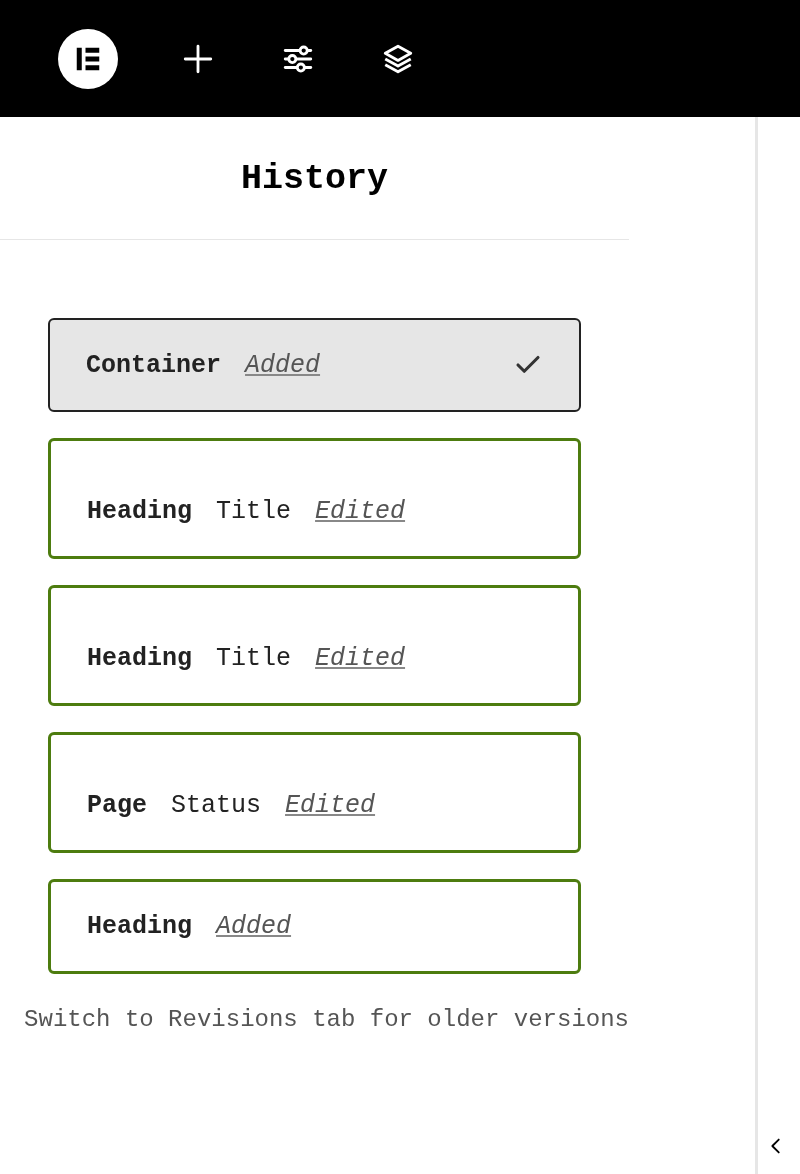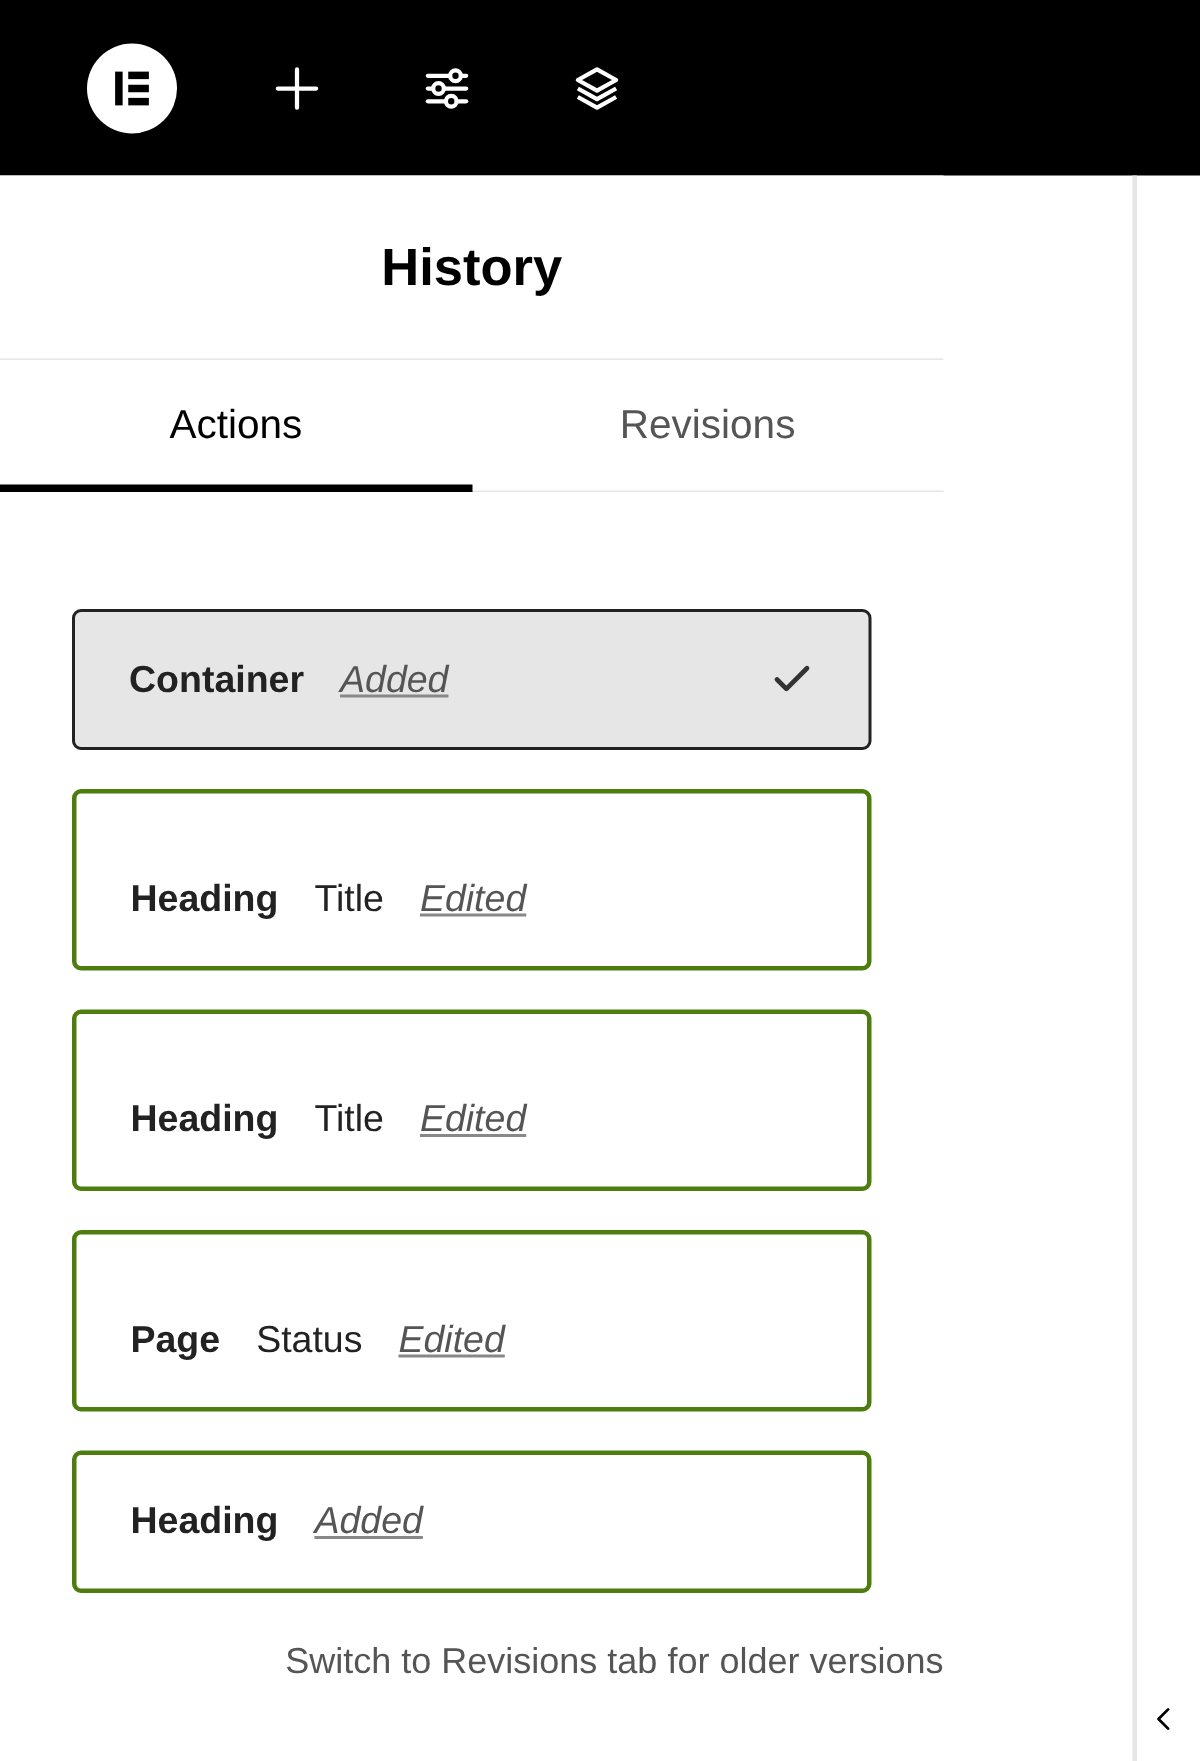--- a/index.html
+++ b/index.html
@@ -40,20 +40,21 @@
       width: 40px;
       height: 40px;
       display: flex;
       align-items: center;
       justify-content: center;
       cursor: pointer;
     }
     .panel {
       width: 629px;
       background: #fff;
+      font-family: Liberation Mono, monospace;
     }
     .panel-title {
       text-align: center;
       font-size: 35px;
       font-weight: 700;
       color: #000;
       padding: 42px 0 40px 0;
       border-bottom: 1px solid #e6e6e6;
     }
     .tabs {
@@ -182,24 +183,20 @@
       <polygon points="12,3 21,8 12,13 3,8" fill="none" stroke="#fff" stroke-width="2" stroke-linejoin="round"></polygon>
       <polyline points="3,12 12,17 21,12" fill="none" stroke="#fff" stroke-width="2" stroke-linejoin="round"></polyline>
       <polyline points="3,16 12,21 21,16" fill="none" stroke="#fff" stroke-width="2" stroke-linejoin="round"></polyline>
     </svg>
   </div>
 </div>
 
 <div class="panel">
   <div class="panel-title">History</div>
 
-  <div class="tabs">
-    <div class="tab active">Actions</div>
-    <div class="tab">Revisions</div>
-  </div>
 
   <div class="history-list">
 
     <div class="history-item selected">
       <div class="text">
         <span class="element">Container</span>
         <span class="action">Added</span>
       </div>
       <svg class="check-icon" viewBox="0 0 24 24">
         <path d="M4 12l5 5L20 6" stroke="#333" stroke-width="2.5" fill="none" stroke-linecap="round" stroke-linejoin="round"></path>

